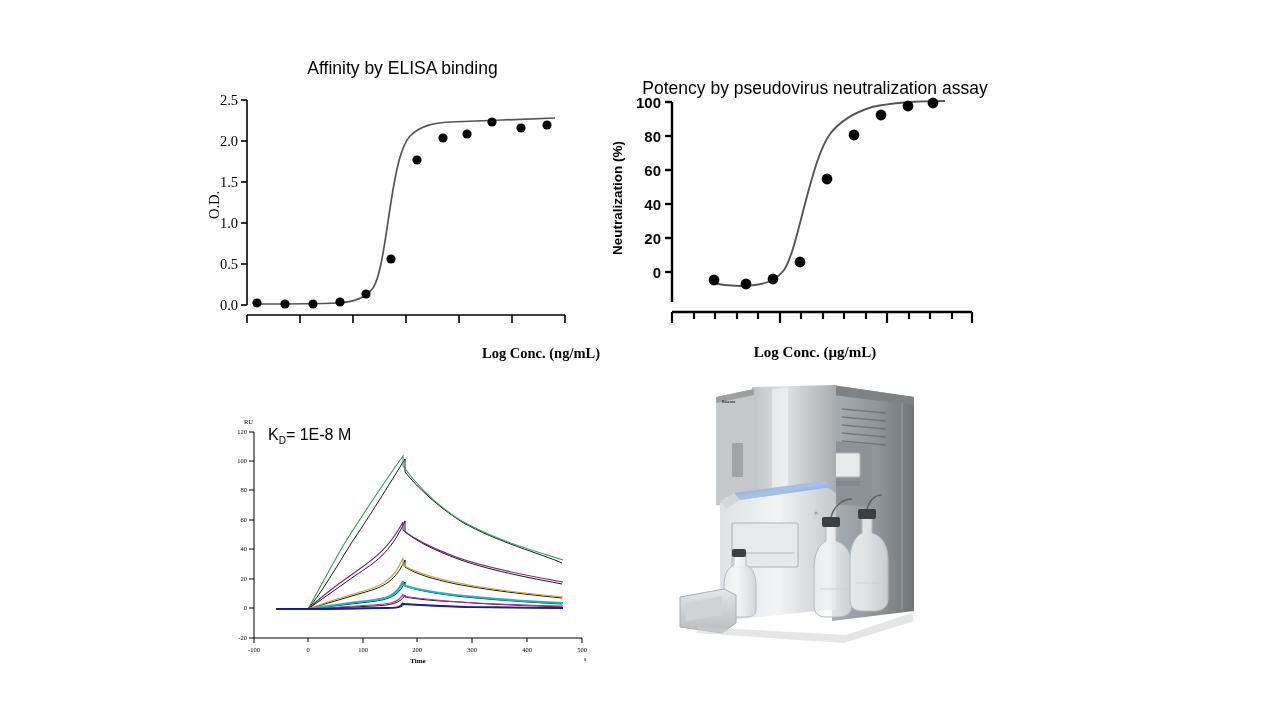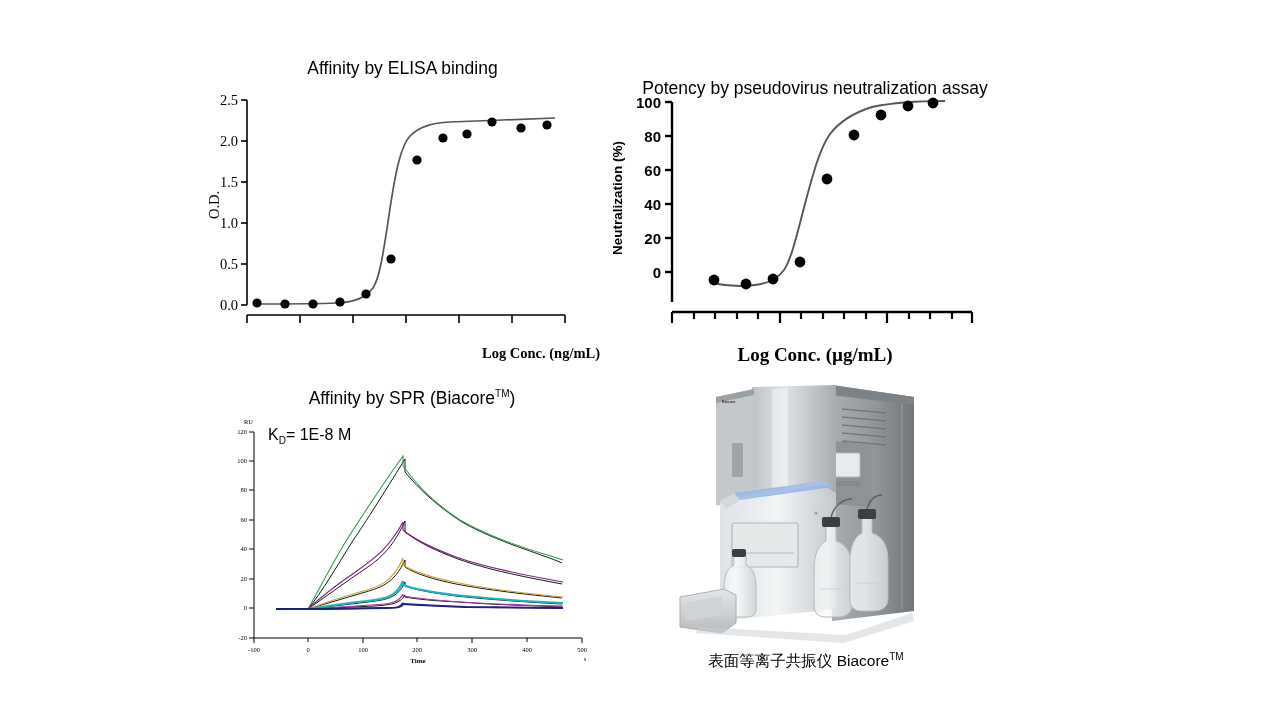--- a/index.html
+++ b/index.html
@@ -165,30 +165,27 @@
       <circle cx="200" cy="172" r="5.4"></circle>
       <circle cx="227" cy="89" r="5.4"></circle>
       <circle cx="254" cy="45" r="5.4"></circle>
       <circle cx="281" cy="25" r="5.4"></circle>
       <circle cx="308" cy="16" r="5.4"></circle>
       <circle cx="333" cy="13" r="5.4"></circle>
     </g>
   </svg>
 
   <div style="position:absolute;left:0;top:286px;width:430px;text-align:center;
-              font-family:'Liberation Serif',serif;font-size:19px;font-weight:bold;color:#000;">
+              font-family:'Liberation Serif',serif;font-size:15px;font-weight:bold;color:#000;">
     <span>Log Conc. </span><span>(µg/mL)</span>
   </div>
 </div>
 
 <div class="panel" style="left:222px;top:388px;width:380px;height:285px;">
 
-  <div class="chart-title" style="width:380px;">
-    <span>Affinity by SPR (Biacore</span><span class="sup">TM</span><span>)</span>
-  </div>
 
   <svg width="380" height="250" viewBox="0 0 380 250" style="position:absolute;left:0;top:26px;">
 
     <line x1="32" y1="18" x2="32" y2="224" stroke="#000" stroke-width="1"></line>
 
     <line x1="32" y1="224" x2="360" y2="224" stroke="#000" stroke-width="1"></line>
 
     <g stroke="#000" stroke-width="1">
       <line x1="27" y1="224" x2="32" y2="224"></line>
       <line x1="27" y1="194" x2="32" y2="194"></line>
@@ -375,16 +372,13 @@
                L80,226 C80,232 76,234 70,234 L58,234 C52,234 48,232 48,226
                L48,204 C48,194 50,186 58,182 Z" fill="url(#gGlass)" stroke="#b5babd" stroke-width="1"></path>
       <rect x="56" y="166" width="14" height="8" rx="2" fill="#3a3f43"></rect>
       <path d="M4,214 L48,206 L60,212 L60,240 L46,250 L4,244 Z" fill="url(#gTray)" stroke="#a9aeb1" stroke-width="1"></path>
       <path d="M10,220 L46,213 L46,232 L10,238 Z" fill="#cfd3d6"></path>
     </g>
 
     <path d="M22,244 L170,252 L236,230 L238,238 L168,260 L20,250 Z" fill="#cdd1d4" opacity="0.55"></path>
   </svg>
 
-  <div class="caption" style="left:-40px;top:268px;width:340px;">
-    <span>表面等离子共振仪 Biacore</span><span class="sup">TM</span>
-  </div>
 </div>
 
 </body></html>

